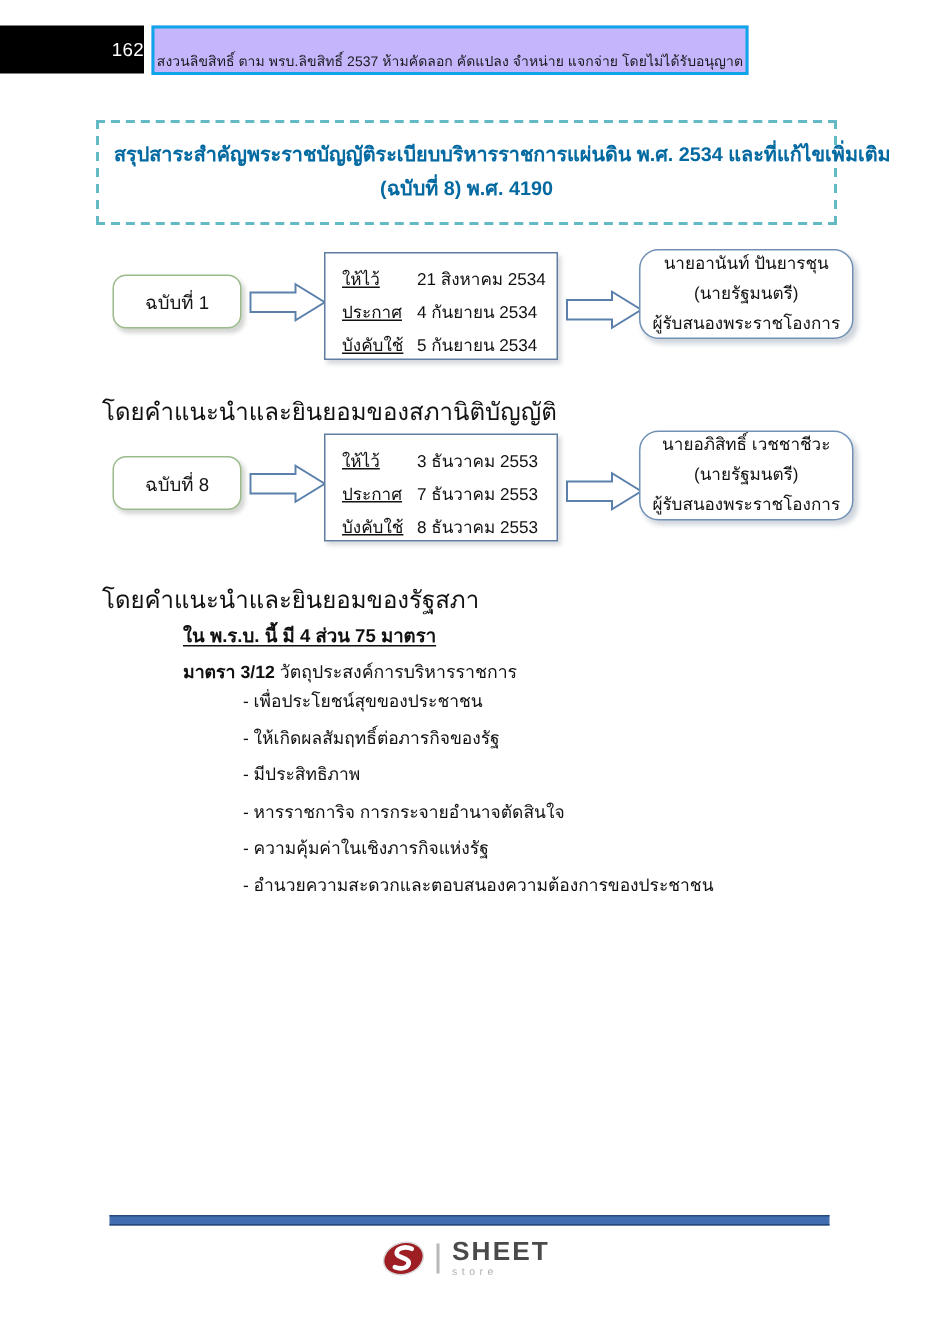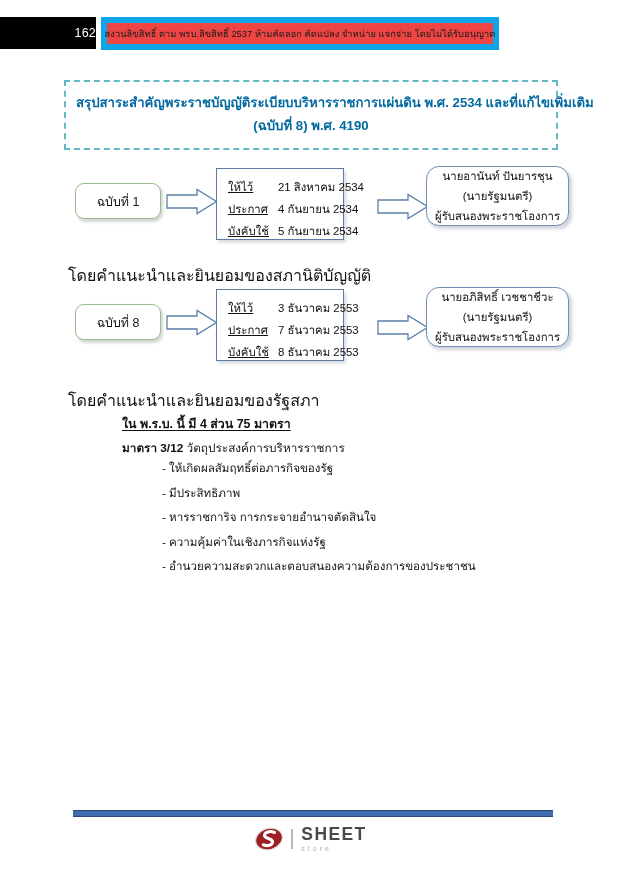--- a/index.html
+++ b/index.html
@@ -38,24 +38,24 @@
     text-align: right;
     line-height: 32px;
     letter-spacing: .2px;
   }
   .copyright-box {
     position: absolute;
     left: 101px;
     top: 0;
     width: 398px;
     height: 33px;
-    border: 6px solid #0ea5e9;
-    background: #ef4444;
+    border: 2px solid #0ea5e9;
+    background: #c4b5fd;
     display: flex;
-    align-items: center;
+    align-items: flex-end;
     justify-content: center;
   }
   .copyright-text {
     font-size: 9.3px;
     color: #1a1a1a;
     white-space: nowrap;
     letter-spacing: .05px;
   }
 
   
@@ -111,21 +111,21 @@
   
   .block-arrow { position: absolute; }
   .block-arrow.arrow-a { left: 166px; top: 22px; width: 52px; height: 27px; }
   .block-arrow.arrow-b { left: 377px; top: 27px; width: 52px; height: 27px; }
 
   
   .date-box {
     position: absolute;
     left: 216px;
     top: 2px;
-    width: 128px;
+    width: 156px;
     height: 72px;
     border: 1.2px solid #5f7da1;
     background: #ffffff;
     box-shadow: 2px 2.5px 3px rgba(120,130,140,.30);
     padding: 7px 0 0 11px;
   }
   .date-line {
     font-size: 11.4px;
     line-height: 1.93;
     color: #111111;
@@ -353,20 +353,21 @@
 <div class="body-line note-2">โดยคำแนะนำและยินยอมของรัฐสภา</div>
 
 <div class="strong-underline">ใน พ.ร.บ. นี้ มี 4 ส่วน 75 มาตรา</div>
 
 <div class="section-head">
   <b>มาตรา 3/12</b>
   <span>วัตถุประสงค์การบริหารราชการ</span>
 </div>
 
 <ul class="bullet-list">
+  <li class="bullet-item">- เพื่อประโยชน์สุขของประชาชน</li>
   <li class="bullet-item">- ให้เกิดผลสัมฤทธิ์ต่อภารกิจของรัฐ</li>
   <li class="bullet-item">- มีประสิทธิภาพ</li>
   <li class="bullet-item">- หารราชการิจ การกระจายอำนาจตัดสินใจ</li>
   <li class="bullet-item">- ความคุ้มค่าในเชิงภารกิจแห่งรัฐ</li>
   <li class="bullet-item">- อำนวยความสะดวกและตอบสนองความต้องการของประชาชน</li>
 </ul>
 
 <div class="footer-rule"></div>
 
 <div class="footer-logo">

